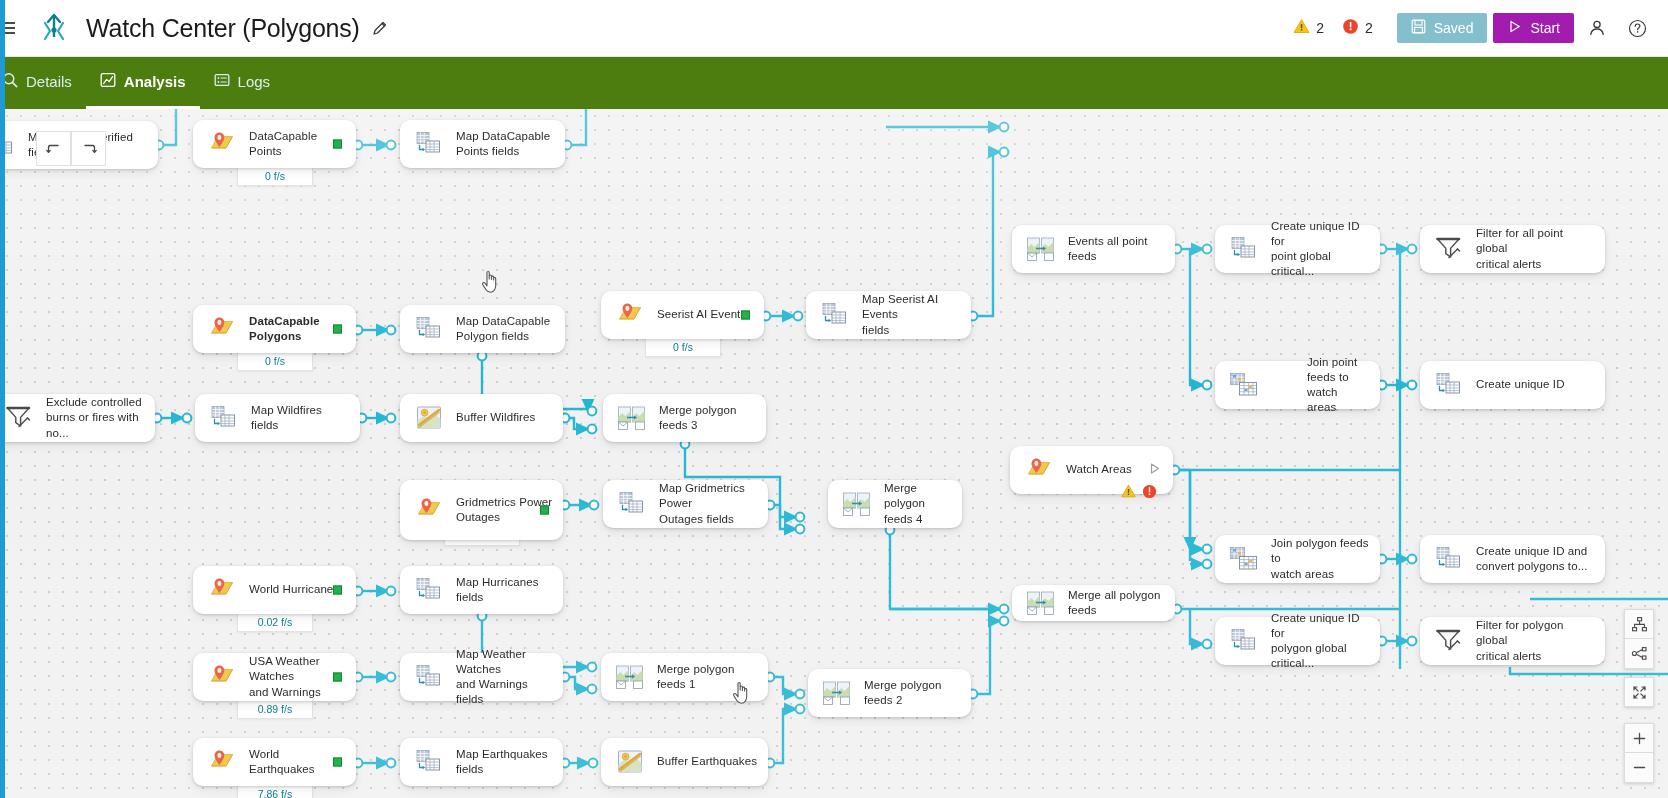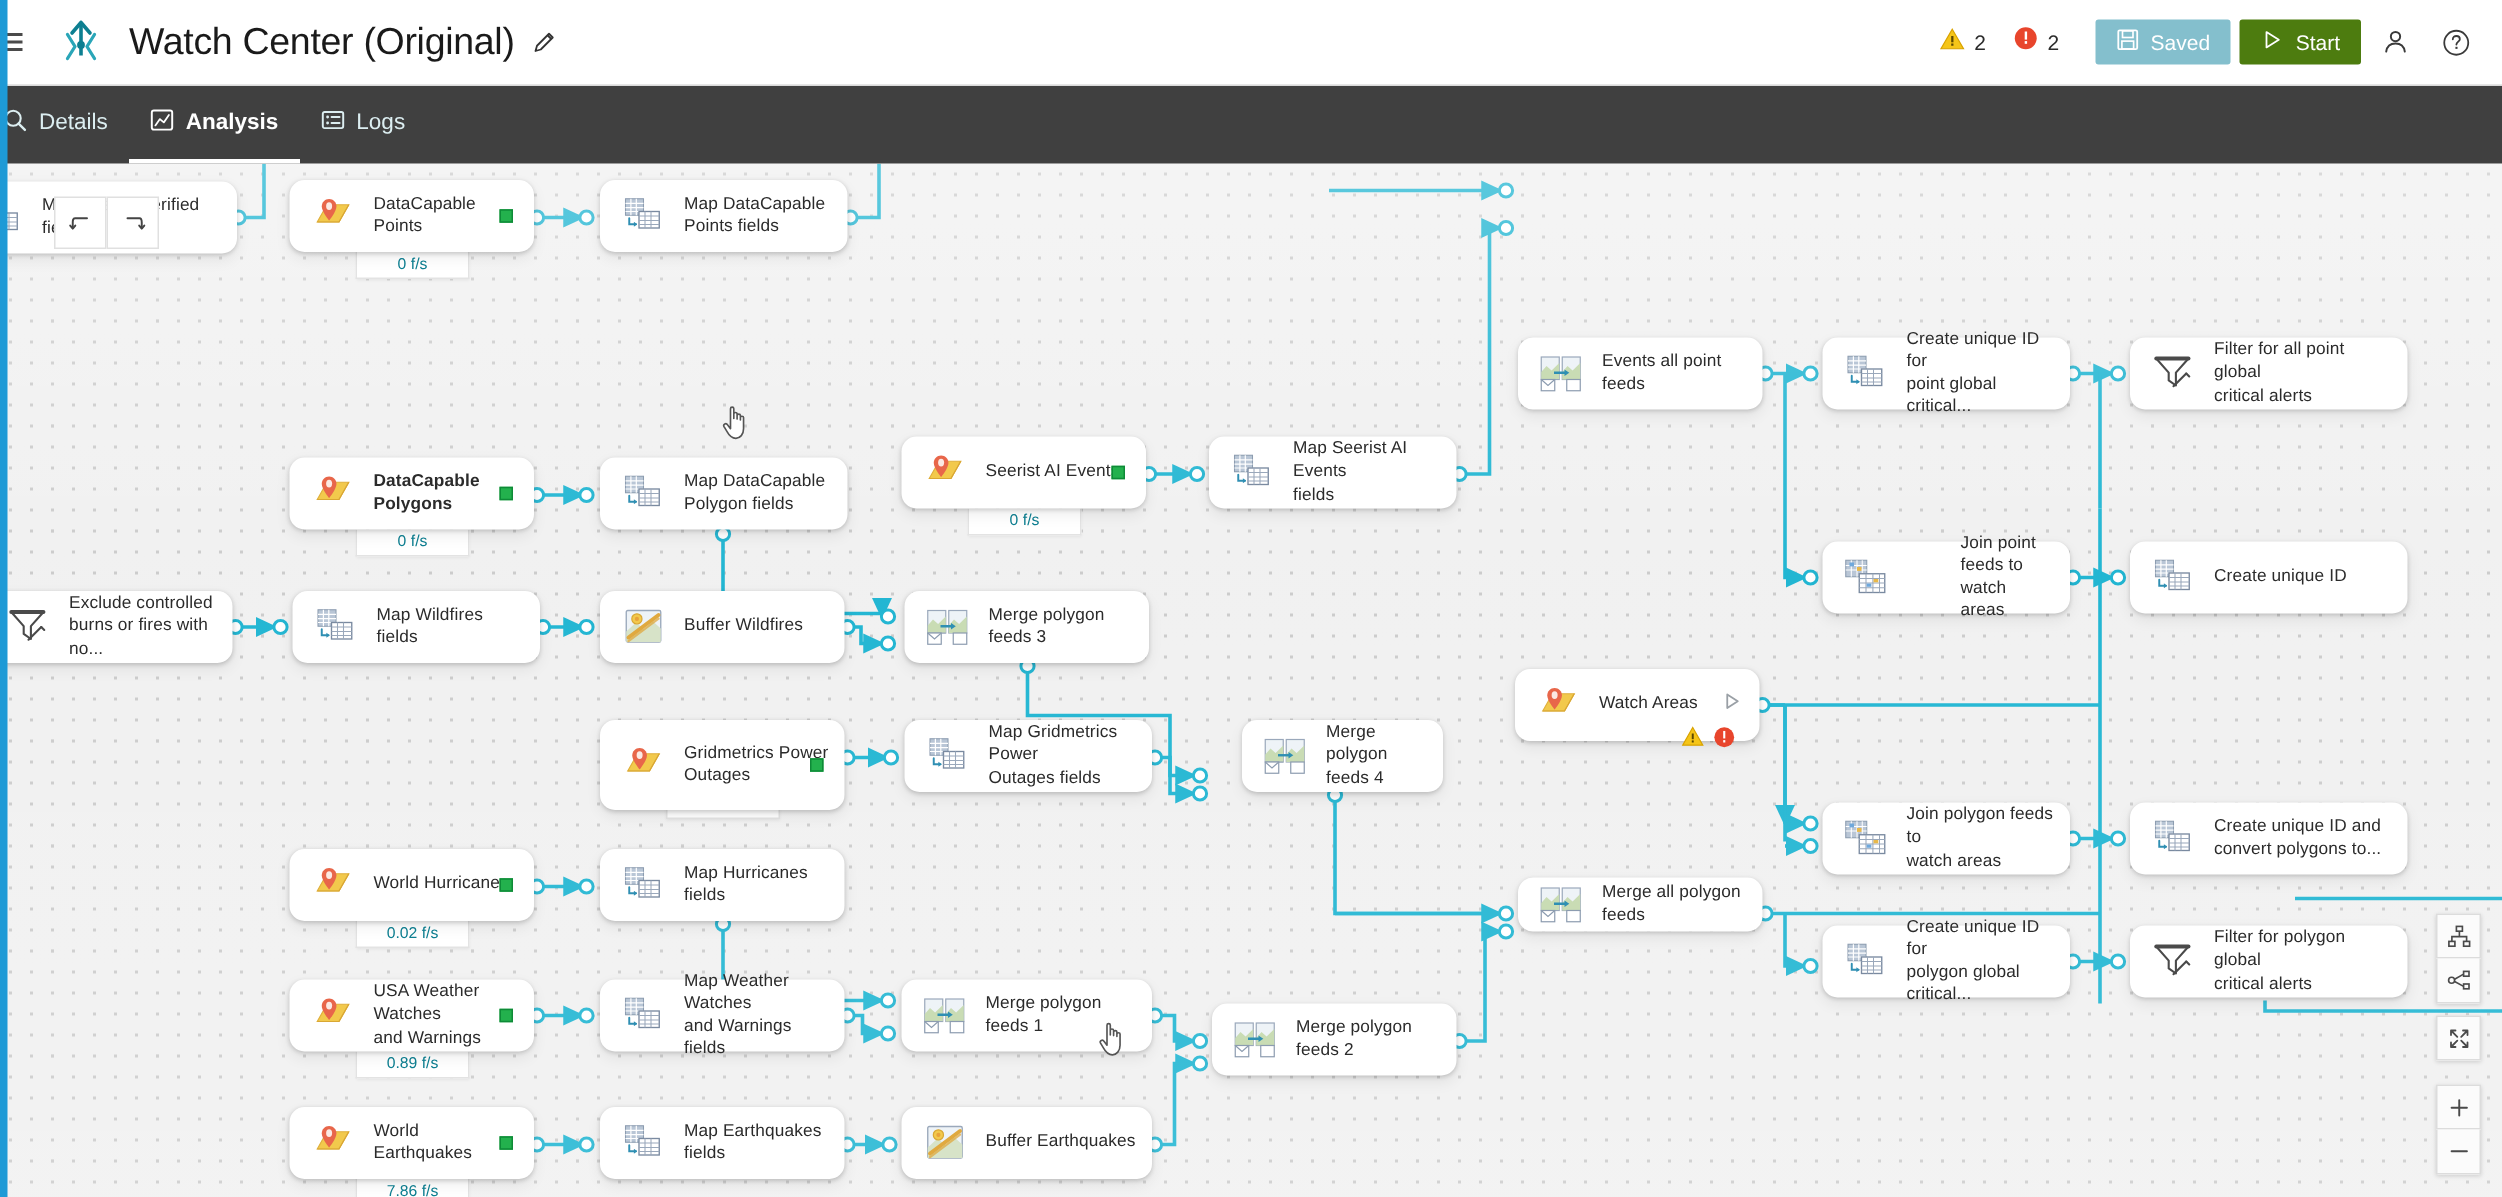--- a/index.html
+++ b/index.html
@@ -57,32 +57,32 @@
   .counter { display:flex; align-items:center; gap:6px; margin-right: 18px; }
   .counter .num { font-size: 14px; color:#2b2b2b; }
   .btn-pill {
     display: flex; align-items: center; gap: 8px;
     background: #84bfcd; color: #ffffff;
     border: none; border-radius: 2px;
     height: 30px; padding: 0 14px;
     font-size: 14px; cursor: pointer;
     margin-left: 6px;
   }
-  .btn-pill.start { background: #4d7c0f; }
+  .btn-pill.start { background: #a21caf; }
   .icon-btn {
     width: 34px; height: 34px; display:flex;
     align-items:center; justify-content:center; cursor:pointer;
     margin-left: 6px;
   }
 
   
   .tabbar {
     position: absolute; left: 0; top: 57px;
     width: 1668px; height: 52px;
-    background: #404040;
+    background: #4d7c0f;
     display: flex; align-items: flex-start;
     z-index: 29;
   }
   .tab {
     display: flex; align-items: center; gap: 8px;
     height: 52px; padding: 0 14px;
     color: #dceef1; font-size: 15px; cursor: pointer;
     border-bottom: 3px solid transparent;
   }
   .tab.first { padding-left: 6px; margin-left: -4px; }
@@ -197,21 +197,21 @@
     <div class="app-logo">
       <svg width="34" height="34" viewBox="0 0 34 34">
         <path d="M17 4 L17 26" stroke="#0d7f91" stroke-width="2.4" fill="none"></path>
         <path d="M17 4 L11 11 M17 4 L23 11" stroke="#0d7f91" stroke-width="2.4" fill="none" stroke-linecap="round"></path>
         <path d="M8 12 L13 20 L8 28" stroke="#2aa6b8" stroke-width="2.2" fill="none" stroke-linecap="round" stroke-linejoin="round"></path>
         <path d="M26 12 L21 20 L26 28" stroke="#2aa6b8" stroke-width="2.2" fill="none" stroke-linecap="round" stroke-linejoin="round"></path>
         <circle cx="17" cy="19" r="2.6" fill="#0d7f91"></circle>
       </svg>
     </div>
 
-    <div class="title-text">Watch Center (Original)</div>
+    <div class="title-text">Watch Center (Polygons)</div>
 
     <div class="edit-pencil">
       <svg width="17" height="17" viewBox="0 0 17 17">
         <path d="M3 14 L4 10.5 L12 2.5 L14.5 5 L6.5 13 Z" fill="none" stroke="#333" stroke-width="1.2" stroke-linejoin="round"></path>
         <path d="M11 3.5 L13.5 6" stroke="#333" stroke-width="1.2"></path>
       </svg>
     </div>
 
     <div class="header-right">
 

